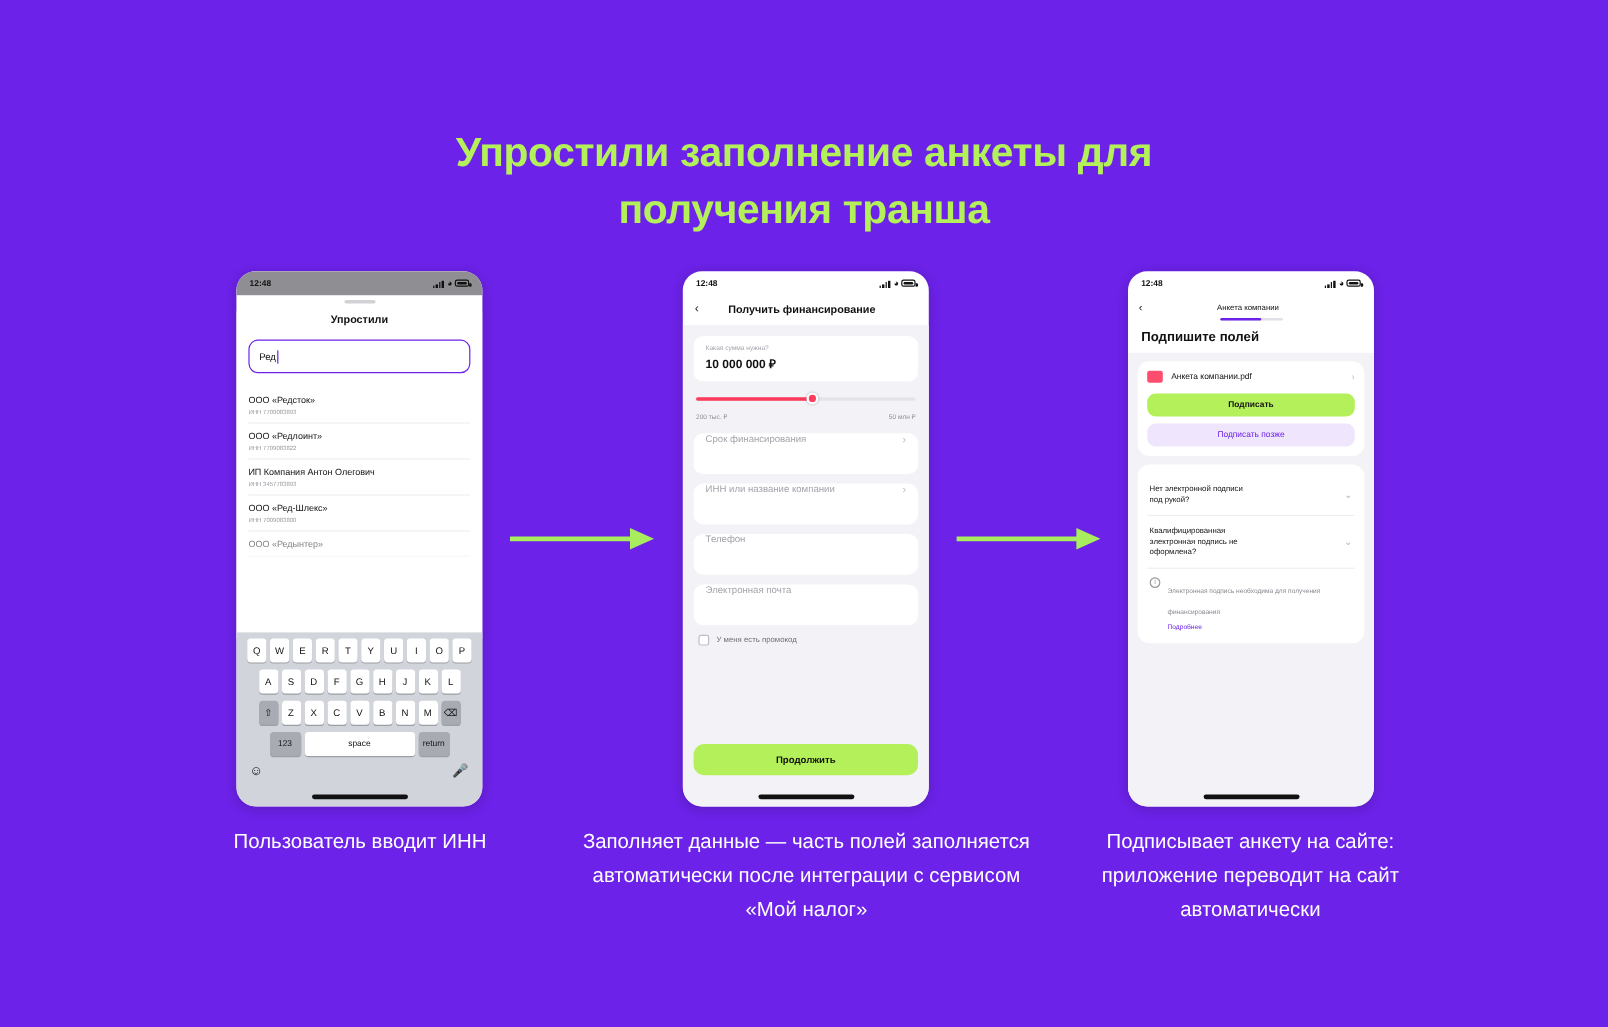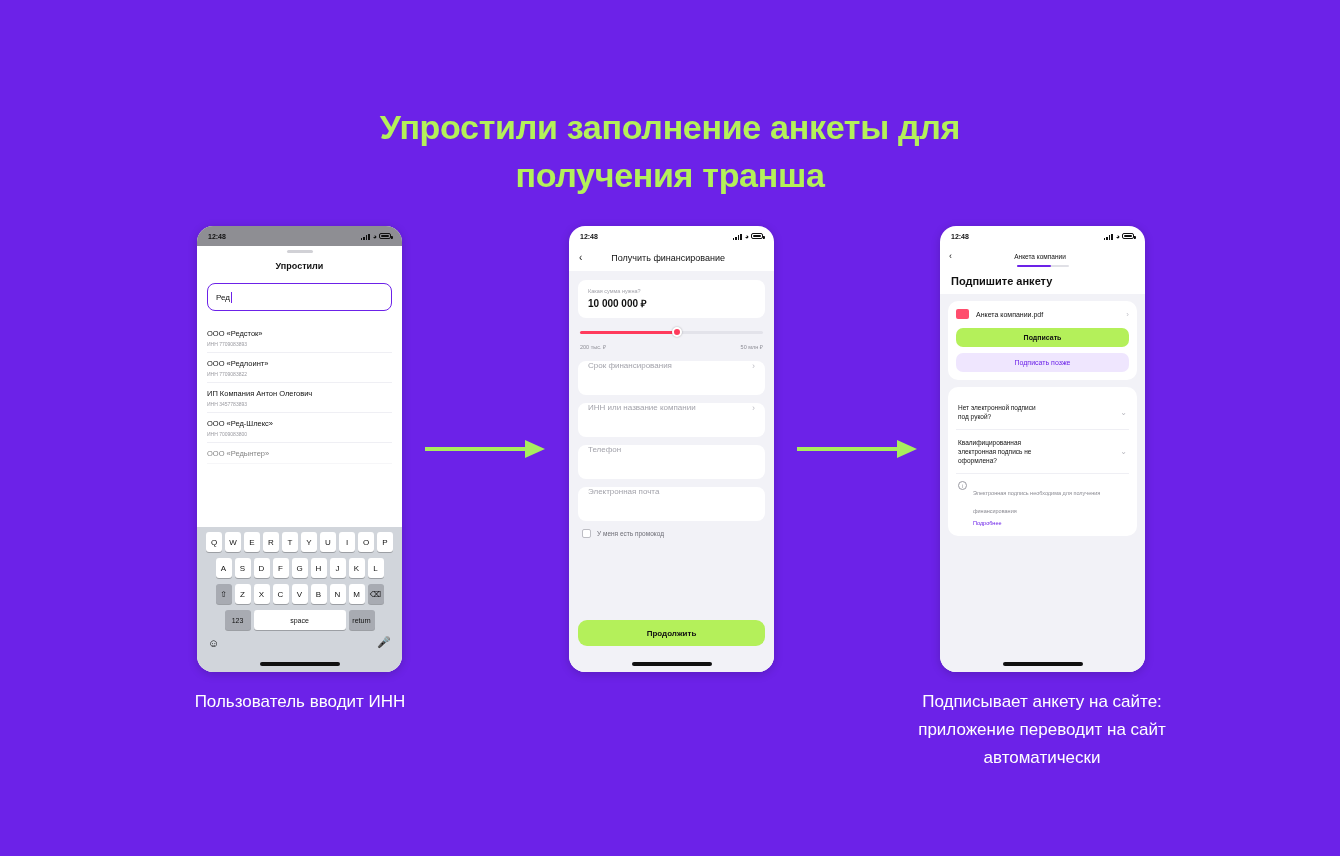--- a/index.html
+++ b/index.html
@@ -78,21 +78,21 @@
   }
   .key.dark { background:#A8ABB2; }
   .key.wide { min-width: 26px; font-size:7px; }
   .key.space { min-width: 92px; font-size: 7px; color:#111; }
   .kb-bottom { display:flex; justify-content:space-between; align-items:center; padding: 0 8px 4px; }
   .kb-bottom span { font-size: 11px; }
 
   
   .p2-head { display:flex; align-items:center; padding: 6px 10px 8px; }
   .p2-back { font-size: 10px; color:#111; }
-  .p2-title { flex:1; text-align:center; font-size: 9px; font-weight:normal; color:#111; margin-left:-10px;}
+  .p2-title { flex:1; text-align:center; font-size: 9px; font-weight:bold; color:#111; margin-left:-10px;}
   .p2-body { background:#F2F2F7; height: 100%; padding: 9px 9px 0; }
   .fld {
     background:#fff; border-radius:8px; height: 34px; margin-bottom: 8px;
     display:flex; align-items:flex-start; padding: 0 10px;
     font-size: 8px; color:#A3A3AB;
   }
   .fld.amount { flex-direction:column; align-items:flex-start; justify-content:center; height: 38px; }
   .fld.amount .lbl { font-size: 5.5px; color:#A3A3AB; }
   .fld.amount .val { font-size: 10px; color:#111; font-weight:bold; margin-top:2px;}
   .fld .chev { margin-left:auto; color:#BDBDC4; font-size: 9px; }
@@ -338,21 +338,21 @@
     </div>
 
     <div class="p3-head">
       <span class="p3-back">‹</span>
       <span class="p3-htitle">Анкета компании</span>
     </div>
     <div class="prog">
         <i></i>
       </div>
 
-    <div class="p3-title">Подпишите анкету</div>
+    <div class="p3-title">Подпишите полей</div>
 
     <div class="p3-body">
       <div class="card">
         <div class="file-row">
           <span class="file-ic"></span>
           <span class="file-nm">Анкета компании.pdf</span>
           <span class="file-chev">›</span>
         </div>
         <div class="btn-green">Подписать</div>
         <div class="btn-lilac">Подписать позже</div>
@@ -376,15 +376,16 @@
             <span class="tx">Электронная подпись необходима для получения финансирования</span>
             <span class="ln">Подробнее</span>
           </span>
         </div>
       </div>
     </div>
     <div class="homebar"></div>
   </div>
 
   <div class="cap cap-1">Пользователь вводит ИНН</div>
+  <div class="cap cap-2">Заполняет данные — часть полей заполняется автоматически после интеграции с сервисом «Мой налог»</div>
   <div class="cap cap-3">Подписывает анкету на сайте: приложение переводит на сайт автоматически</div>
 
 </div>
 
 </body></html>

